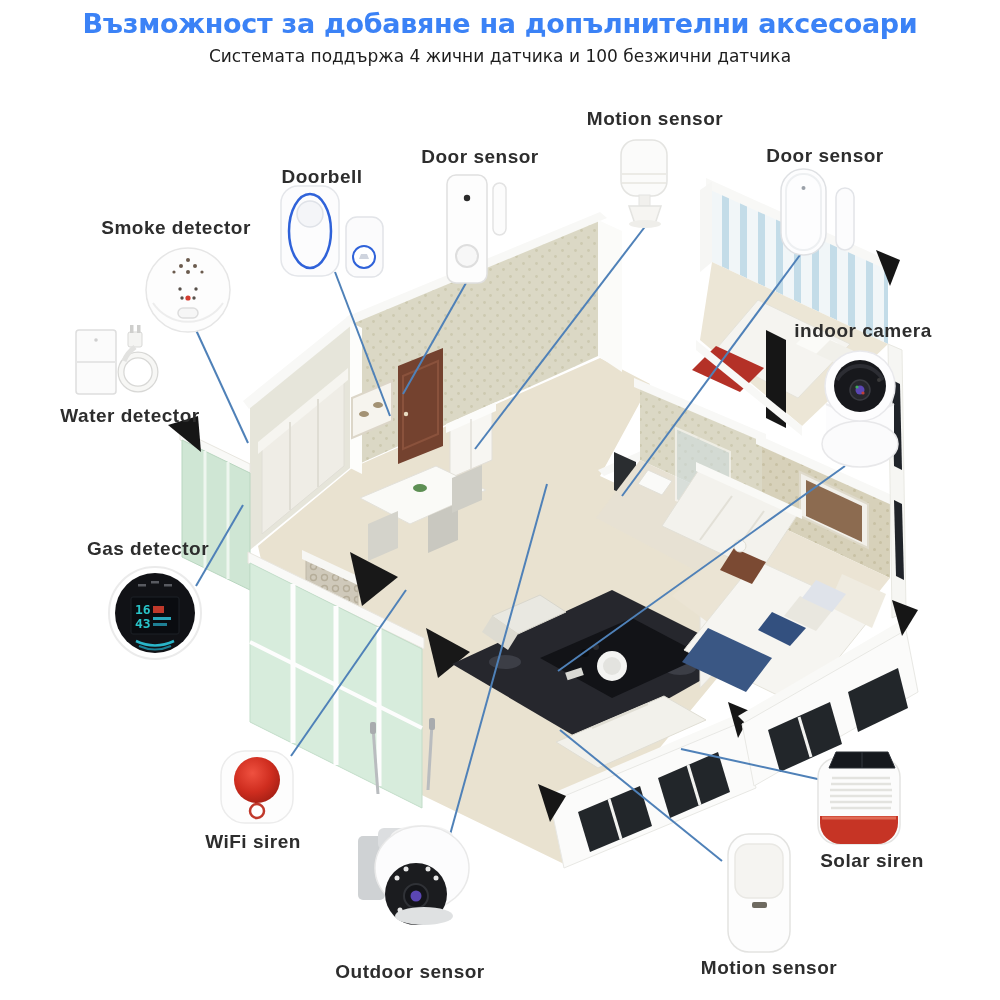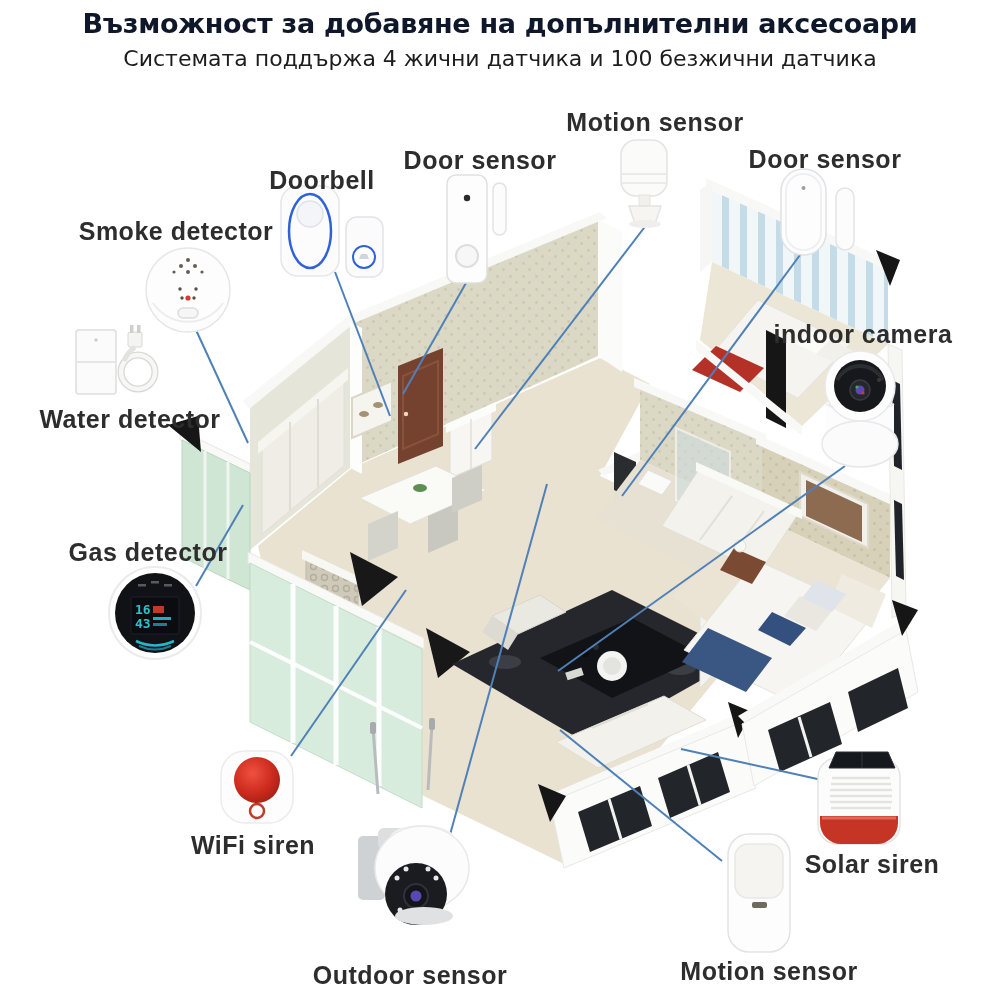--- a/index.html
+++ b/index.html
@@ -1,25 +1,25 @@
 <!DOCTYPE html>
 <html><head>
 <meta charset="utf-8">
 <style>
   html,body{margin:0;padding:0;background:#ffffff;}
   #stage{position:relative;width:1000px;height:1000px;background:#ffffff;overflow:hidden;
          font-family:"Liberation Sans","DejaVu Sans",sans-serif;}
-  .hdr{position:absolute;left:0;width:1000px;text-align:center;color:#0f172a;}
+  .hdr{position:absolute;left:0;width:1000px;text-align:center;color:#3b82f6;}
   #title{top:8px;font-size:27px;font-weight:bold;font-family:"DejaVu Sans","Liberation Sans",sans-serif;letter-spacing:-0.3px;}
-  .sub{font-size:22px;font-weight:400;color:#1d1d1d;font-family:"DejaVu Sans","Liberation Sans",sans-serif;}
+  .sub{font-size:17px;font-weight:400;color:#1d1d1d;font-family:"DejaVu Sans","Liberation Sans",sans-serif;}
   #sub1{top:46px;} #sub2{top:78px;}
   svg.layer{position:absolute;left:0;top:0;pointer-events:none;}
   .dev{position:absolute;}
   .lbl{position:absolute;transform:translateX(-50%);white-space:nowrap;
-       font-size:25px;font-weight:600;color:#2d2d2d;letter-spacing:0.5px;}
+       font-size:19px;font-weight:600;color:#2d2d2d;letter-spacing:0.5px;}
 </style>
 </head>
 <body>
 
 <div id="stage">
 
   <svg class="layer" width="1000" height="1000" viewBox="0 0 1000 1000">
     <defs>
       <pattern id="wallpat" width="13" height="13" patternUnits="userSpaceOnUse">
         <rect width="13" height="13" fill="#dbd8c5"></rect>

